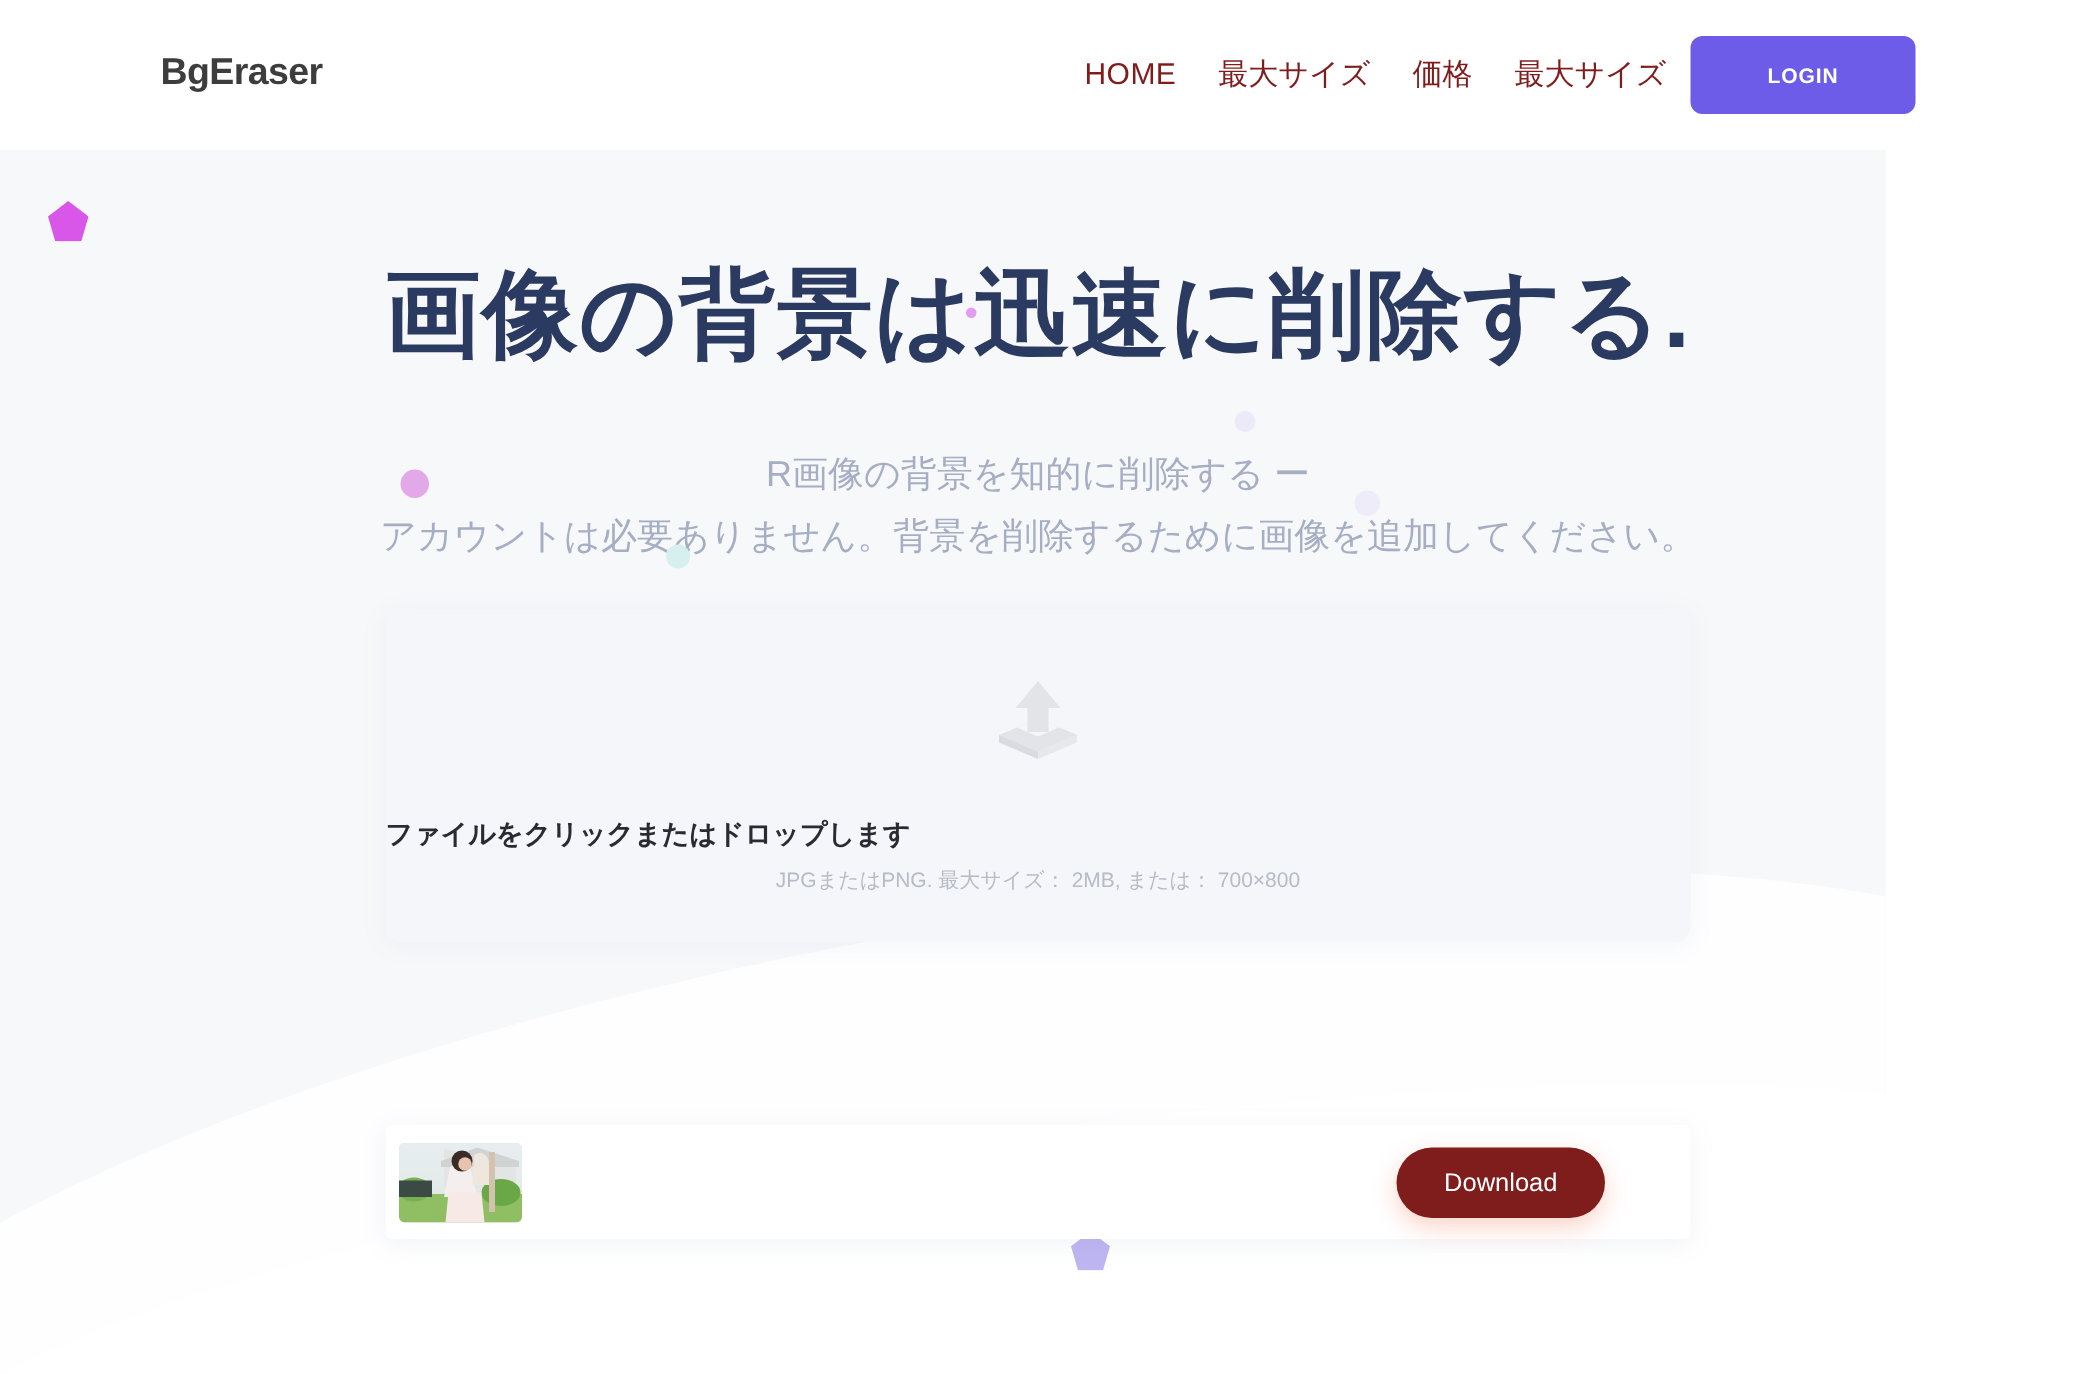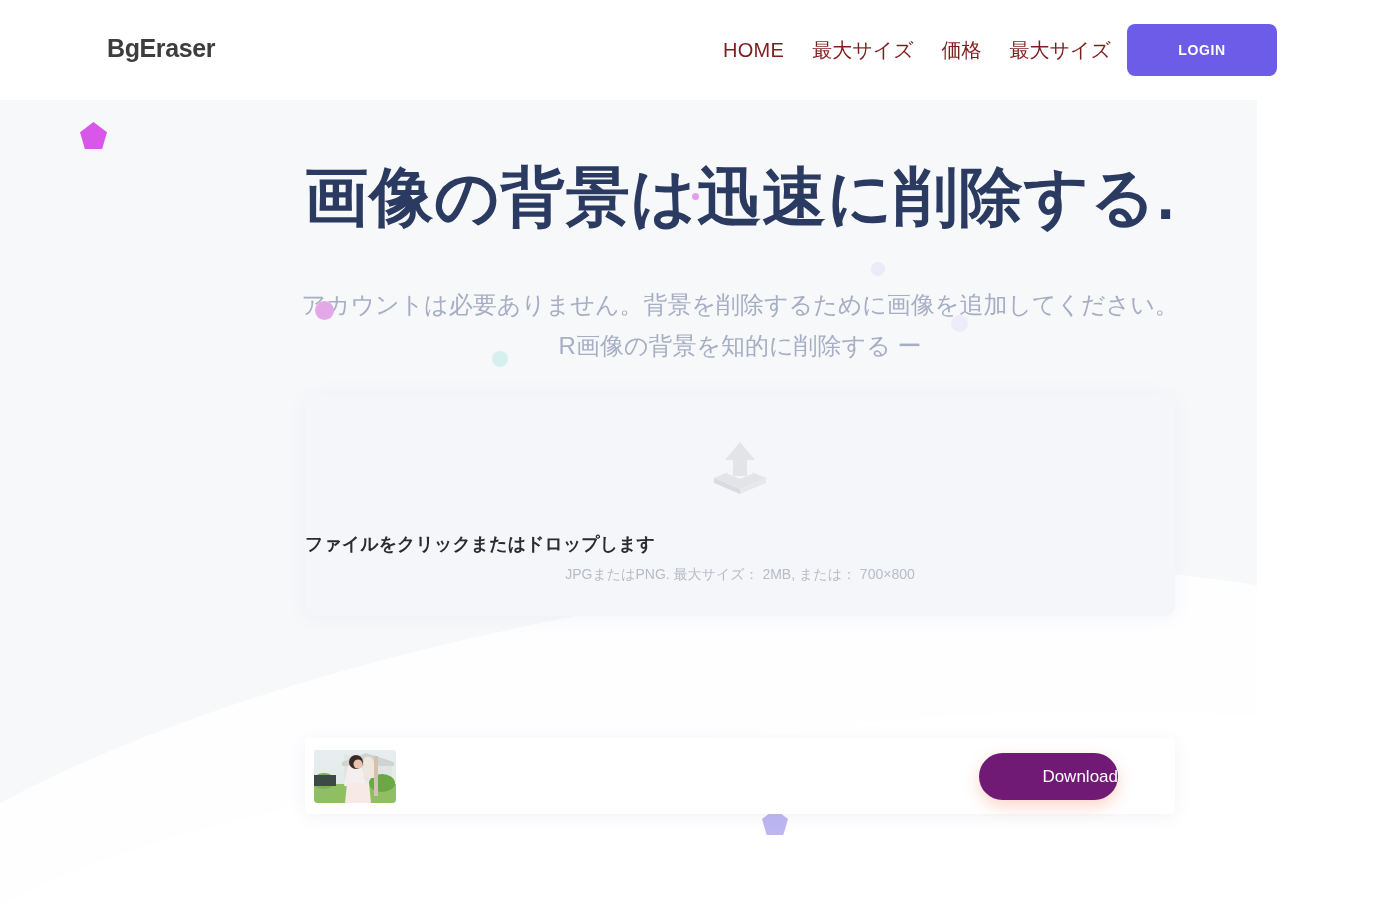--- a/index.html
+++ b/index.html
@@ -84,26 +84,25 @@
     cursor: pointer;
     display: flex;
     align-items: center;
     justify-content: center;
     font-family: "Liberation Sans", "DejaVu Sans", sans-serif;
   }
 
   
   .hero {
     position: absolute;
-    top: 88px; left: 0;
+    top: 100px; left: 0;
     width: 1257px;
     height: 816px;
     background: #f7f8fa;
     overflow: hidden;
-    padding-left: 48px;
   }
 
   
   .wave {
     position: absolute;
     left: -180px;
     top: 510px;
     width: 1750px;
     height: 900px;
     background: #fefeff;
@@ -225,28 +224,27 @@
   }
   .thumb svg { display: block; width: 82px; height: 53px; }
 
   .download-btn {
     position: absolute;
     right: 57px;
     top: 15px;
     width: 139px;
     height: 47px;
     border-radius: 24px;
-    background: #701a75;
+    background: #7f1d1d;
     color: #ffffff;
     font-size: 17px;
     border: none;
     cursor: pointer;
     box-shadow: 0 6px 16px rgba(238,90,44,0.26);
     font-family: "Liberation Sans", "DejaVu Sans", sans-serif;
-    text-align: right;
   }
 
   
   .deco { position: absolute; z-index: 8; pointer-events: none; }
 
   .dot { border-radius: 50%; }
 
   .pent {
     
     clip-path: polygon(50% 0%, 100% 38%, 82% 100%, 18% 100%, 0% 38%);
@@ -287,22 +285,22 @@
           <div class="deco pent" style="left: 561px; top: 375px; width: 25px; height: 25px; background: rgb(226, 78, 232);"></div>
           <div class="deco dot" style="left: 861px; top: 368px; width: 18px; height: 18px; background: rgb(204, 204, 240);"></div>
           <div class="deco dot" style="left: 1084px; top: 477px; width: 10px; height: 10px; background: rgb(251, 217, 176);"></div>
           <div class="deco dot" style="left: 283px; top: 694px; width: 10px; height: 10px; background: rgb(231, 228, 244);"></div>
           <div class="deco pent" style="left: 714px; top: 721px; width: 26px; height: 26px; background: rgb(189, 182, 242);"></div>
         </div>
 
       <h1 class="hero-title">画像の背景は迅速に削除する.</h1>
 
       <div class="hero-sub">
+        <span class="hero-sub-line">R画像の背景を知的に削除する ー</span>
         <span class="hero-sub-line">アカウントは必要ありません。背景を削除するために画像を追加してください。</span>
-        <span class="hero-sub-line">R画像の背景を知的に削除する ー</span>
       </div>
 
       <div class="dropzone">
         <div class="upload-icon">
           <svg viewBox="0 0 62 62" width="62" height="62" aria-hidden="true">
 
             <path d="M31 29 L57 40 L31 51 L5 40 Z" fill="#e2e4e8"></path>
             <path d="M5 40 L5 45 L31 56 L31 51 Z" fill="#d9dbe0"></path>
             <path d="M57 40 L57 45 L31 56 L31 51 Z" fill="#e6e8ec"></path>
 

